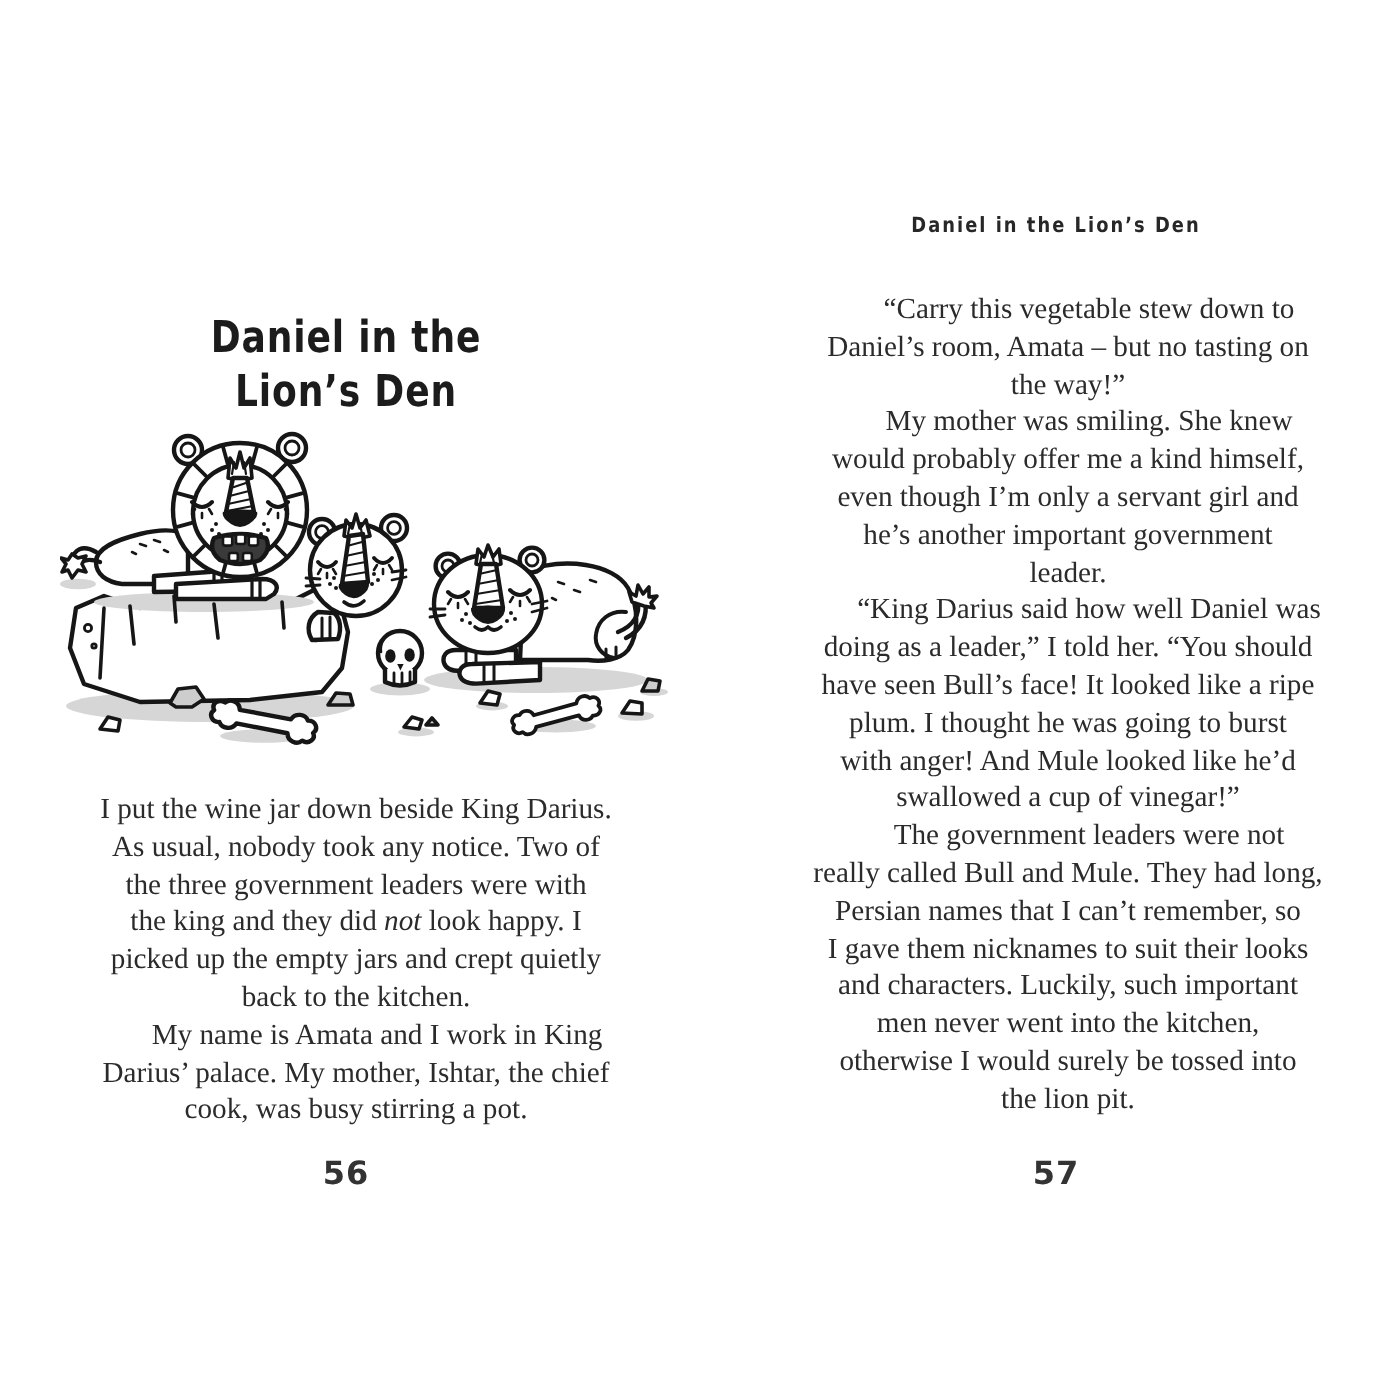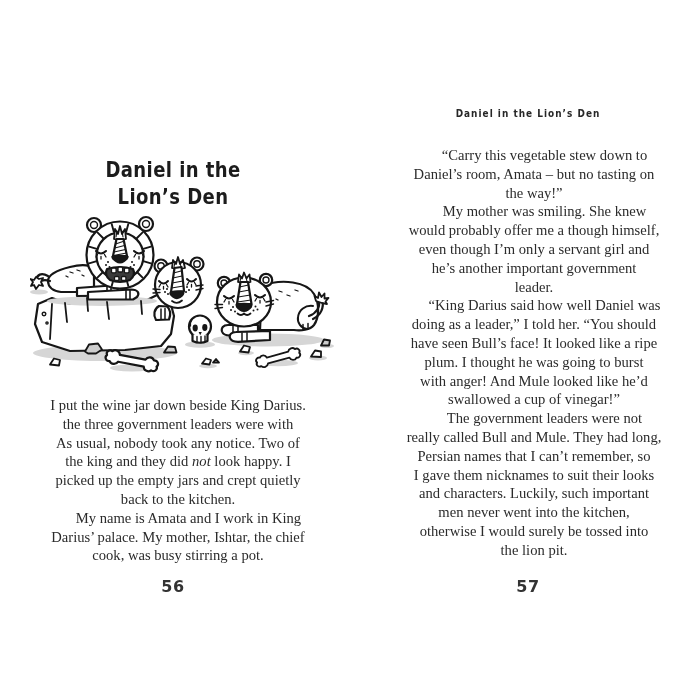--- a/index.html
+++ b/index.html
@@ -205,22 +205,22 @@
         <path fill="#ffffff" d="M 210,139.5 L 214,133.5 L 220,135 L 218.5,140.5 Z"></path>
         <path fill="#ffffff" d="M 281,144.5 L 285,138.5 L 291,139.5 L 291,145 Z"></path>
         <path fill="#cdcdcd" d="M 291,133.5 L 294,127.5 L 300,128.5 L 299,133.5 Z"></path>
       </g>
     </g>
   </svg>
 
   <div class="body-text body-left">
       <div class="para">
         <div class="line">I put the wine jar down beside King Darius.</div>
+        <div class="line">As usual, nobody took any notice. Two of</div>
         <div class="line">the three government leaders were with</div>
-        <div class="line">As usual, nobody took any notice. Two of</div>
         <div class="line">the king and they did <em>not</em> look happy. I</div>
         <div class="line">picked up the empty jars and crept quietly</div>
         <div class="line">back to the kitchen.</div>
       </div>
       <div class="para indent">
         <div class="line">My name is Amata and I work in King</div>
         <div class="line">Darius’ palace. My mother, Ishtar, the chief</div>
         <div class="line">cook, was busy stirring a pot.</div>
       </div>
     </div>
@@ -232,21 +232,21 @@
   <div class="running-header">Daniel in the Lion’s Den</div>
 
   <div class="body-text body-right">
       <div class="para indent">
         <div class="line">“Carry this vegetable stew down to</div>
         <div class="line">Daniel’s room, Amata – but no tasting on</div>
         <div class="line">the way!”</div>
       </div>
       <div class="para indent">
         <div class="line">My mother was smiling. She knew</div>
-        <div class="line">would probably offer me a though himself,</div>
+        <div class="line">would probably offer me a kind himself,</div>
         <div class="line">even though I’m only a servant girl and</div>
         <div class="line">he’s another important government</div>
         <div class="line">leader.</div>
       </div>
       <div class="para indent">
         <div class="line">“King Darius said how well Daniel was</div>
         <div class="line">doing as a leader,” I told her. “You should</div>
         <div class="line">have seen Bull’s face! It looked like a ripe</div>
         <div class="line">plum. I thought he was going to burst</div>
         <div class="line">with anger! And Mule looked like he’d</div>

